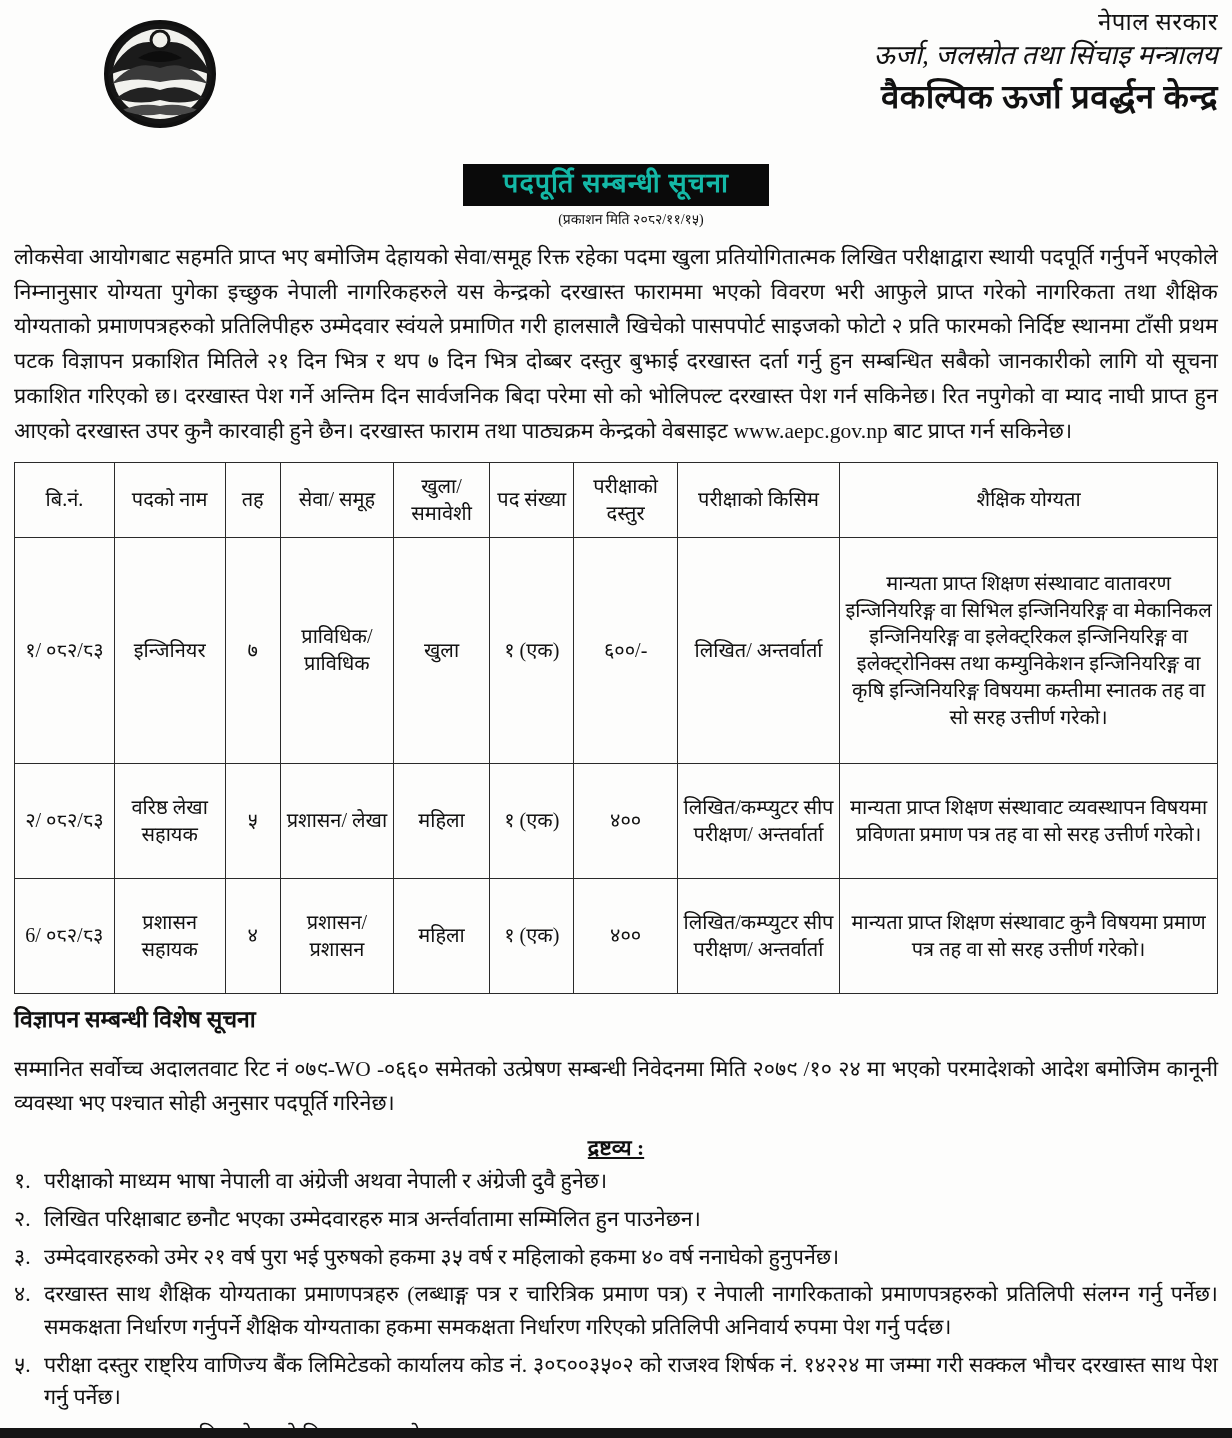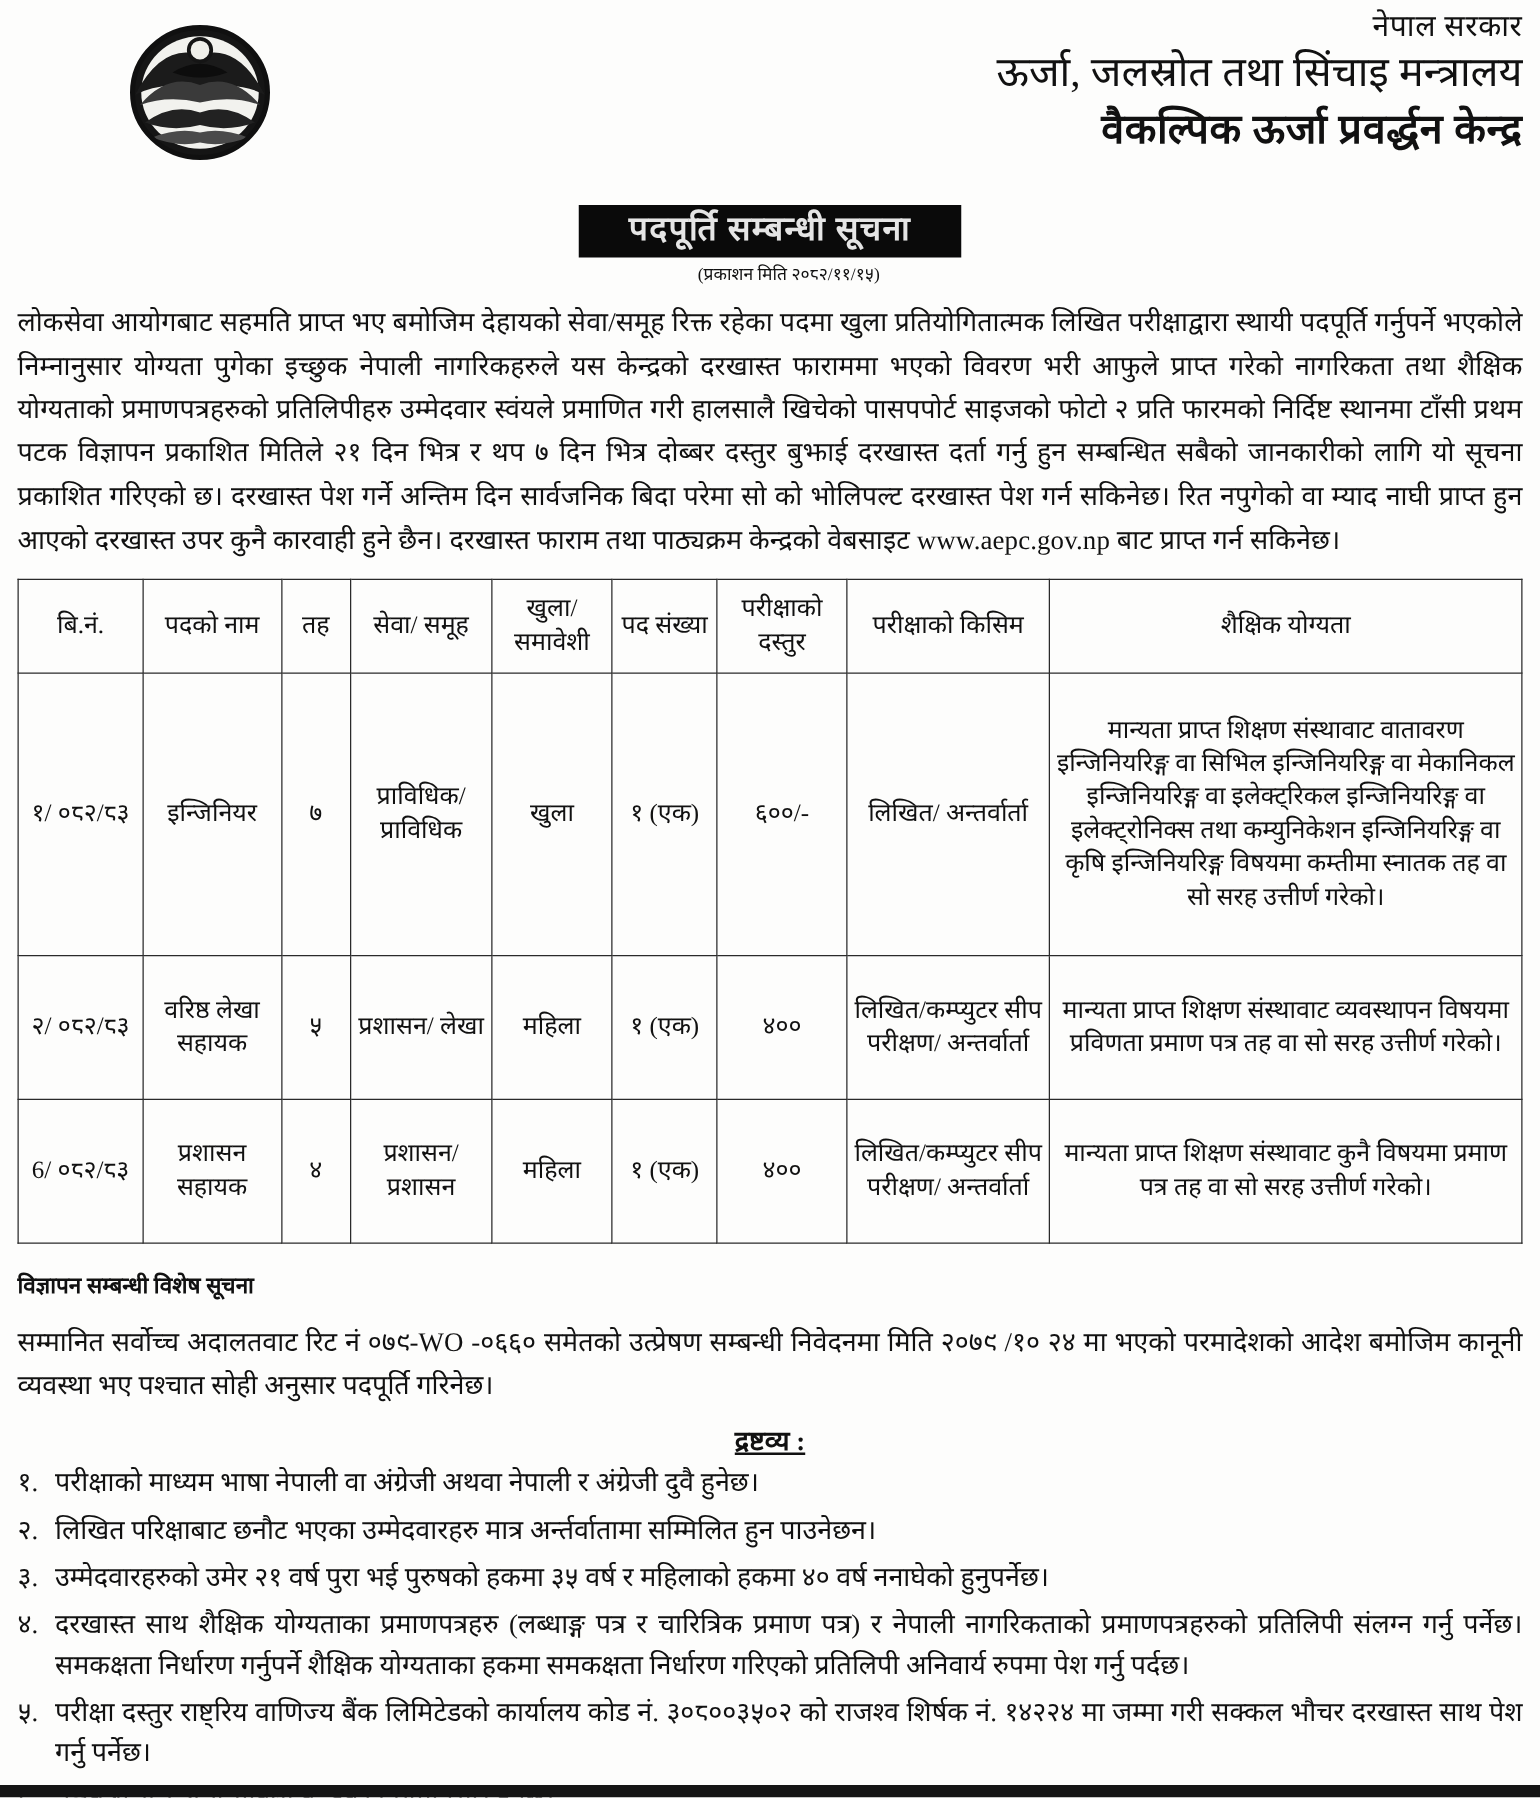--- a/index.html
+++ b/index.html
@@ -44,42 +44,43 @@
     text-align: right;
     width: 100%;
     padding-left: 40px;
     line-height: 1.18;
   }
   .gov-line {
     font-size: 24px;
     letter-spacing: 0.5px;
   }
   .ministry-line {
-    font-size: 33px;
+    font-size: 27px;
     margin-top: 4px;
+    font-style: italic;
   }
   .center-line {
     font-size: 33px;
     font-weight: bold;
     margin-top: 6px;
     letter-spacing: 0.5px;
   }
   .addr-line {
     font-size: 22px;
     margin-top: 7px;
   }
 
   .title-bar-wrap {
     display: flex;
     justify-content: center;
     margin-top: 6px;
   }
   .title-bar {
     background: #0a0a0a;
-    color: #e5e5e5;
+    color: #14b8a6;
     font-size: 27px;
     font-weight: bold;
     padding: 5px 40px 7px 40px;
     letter-spacing: 1px;
     line-height: 1.1;
   }
   .pub-date {
     text-align: center;
     font-size: 14px;
     margin-top: 3px;
@@ -133,23 +134,23 @@
   col.c-level { width: 4.6%; }
   col.c-serv  { width: 9.4%; }
   col.c-open  { width: 8.0%; }
   col.c-num   { width: 7.0%; }
   col.c-fee   { width: 8.6%; }
   col.c-type  { width: 13.5%; }
   col.c-qual  { width: 31.4%; }
 
   
   .special-head {
-    font-size: 18px;
+    font-size: 23px;
     font-weight: bold;
-    margin-top: 20px;
+    margin-top: 8px;
   }
   .special-body {
     font-size: 21.5px;
     line-height: 1.6;
     text-align: justify;
     margin-top: 18px;
   }
 
   .notes-head {
     font-size: 21.5px;

